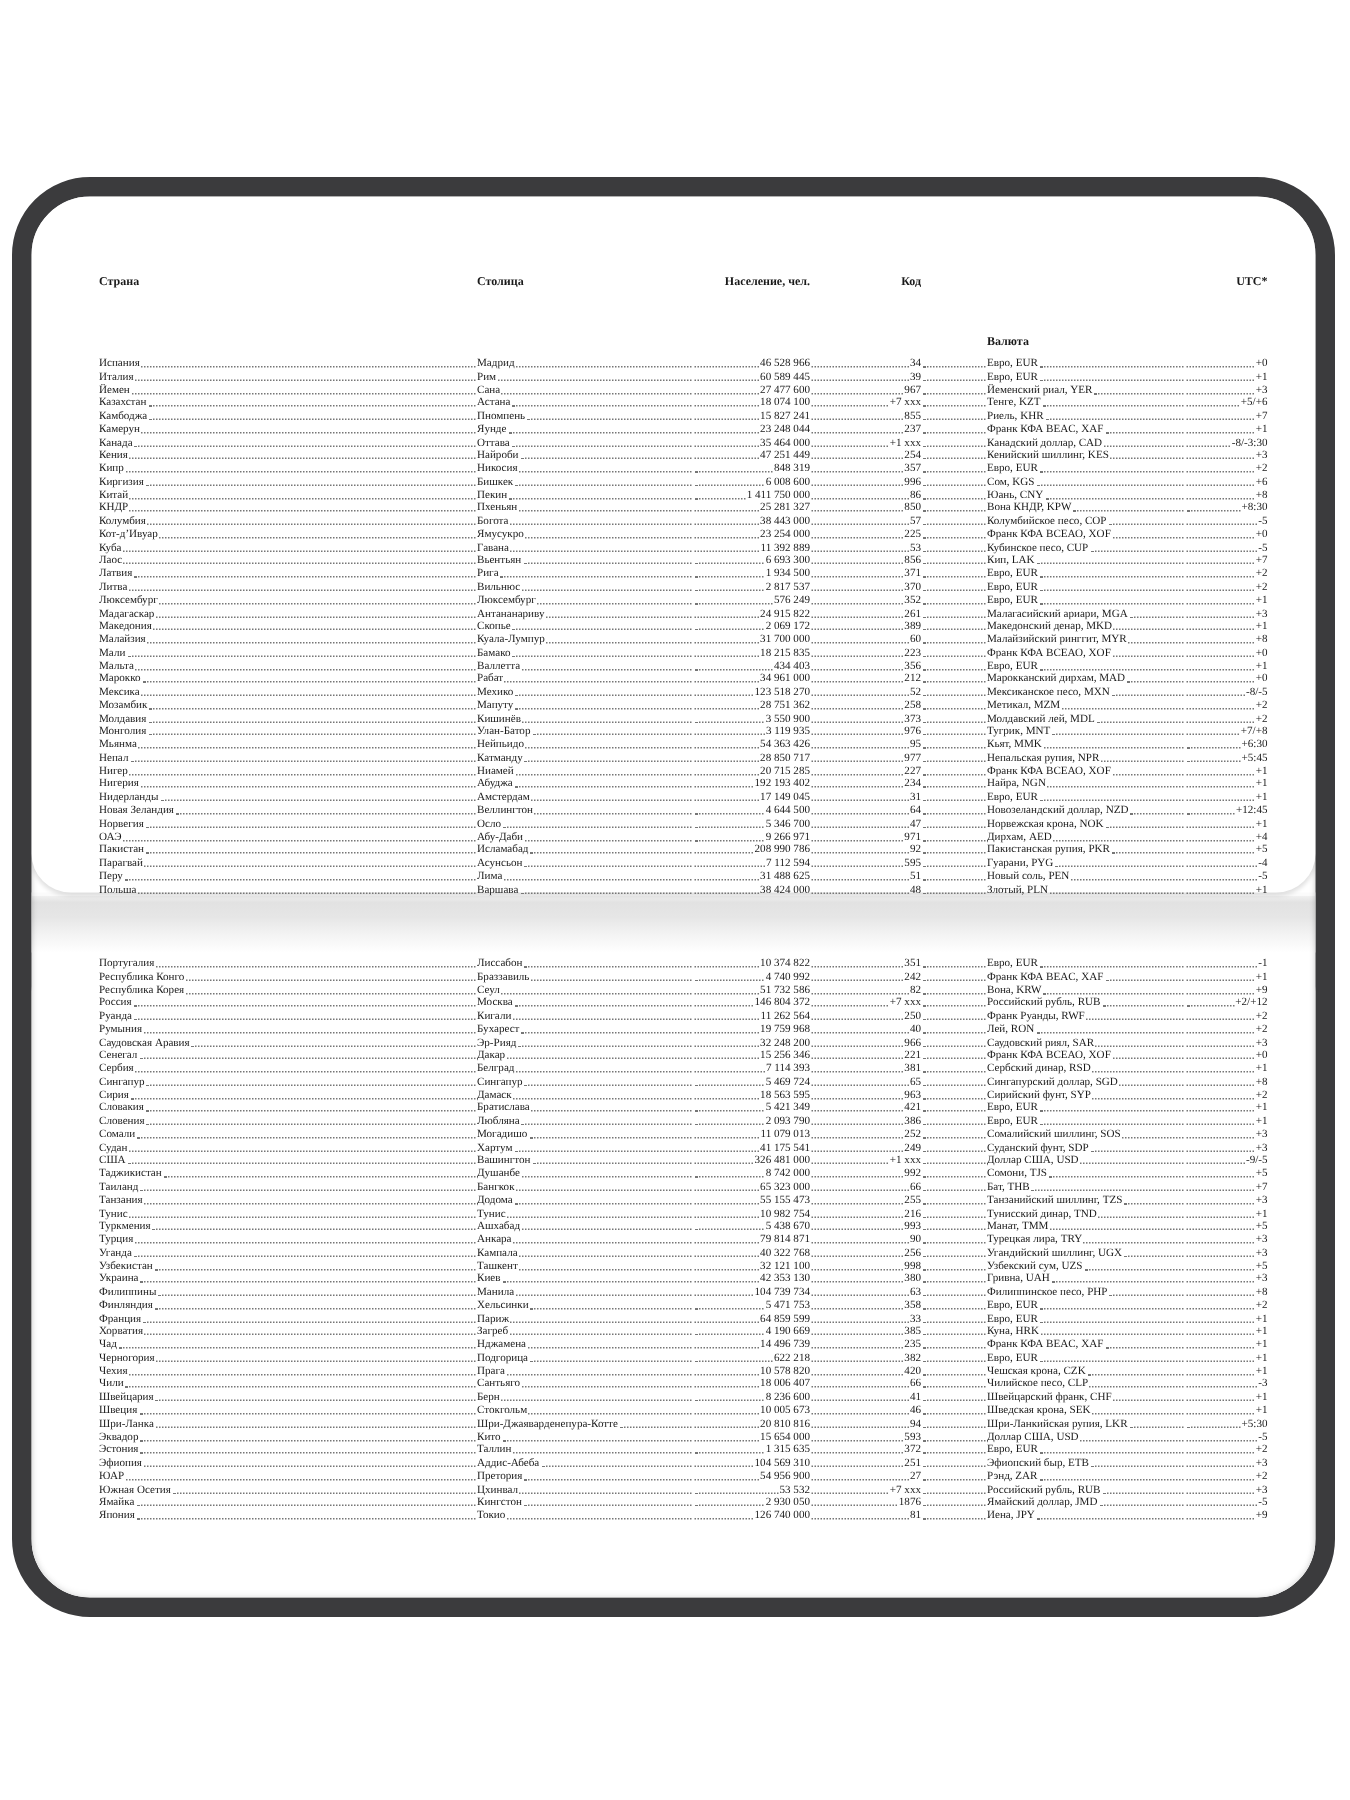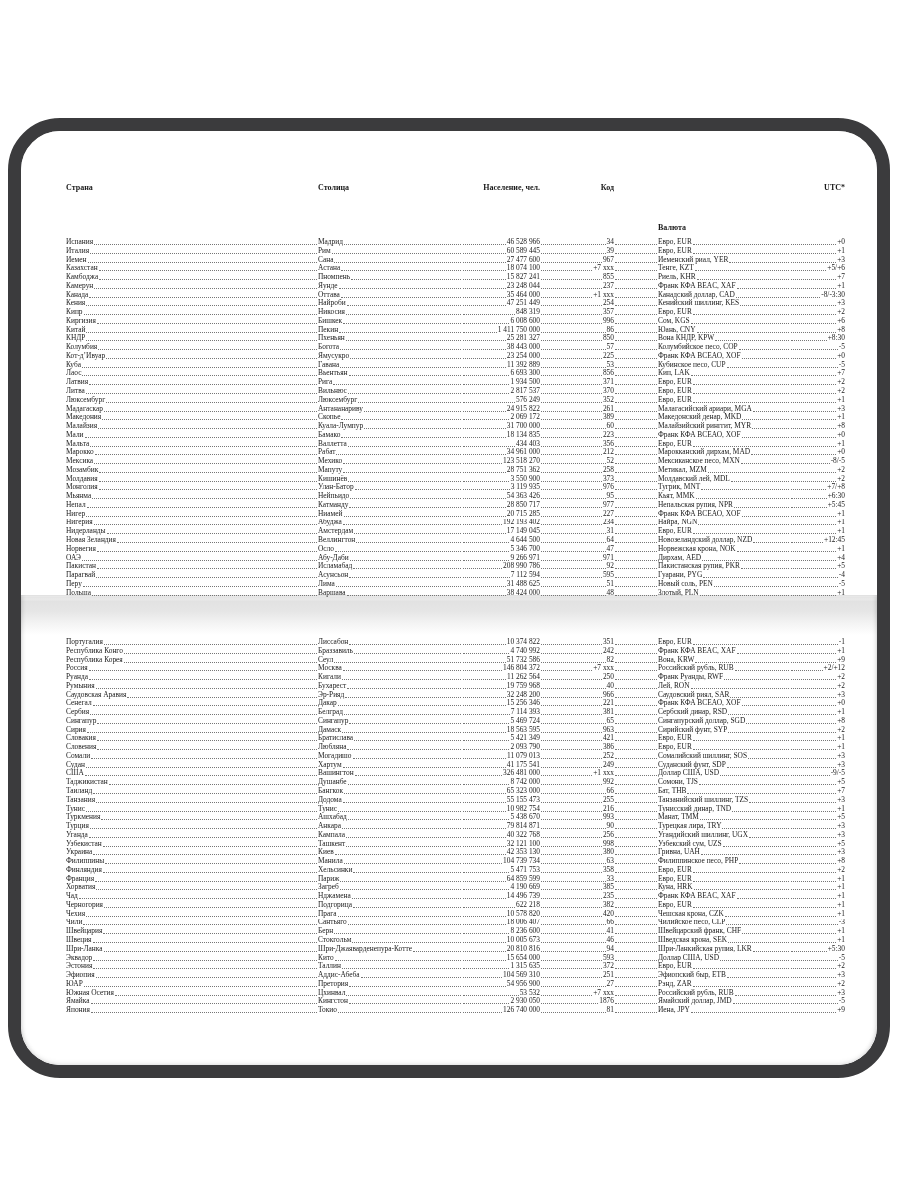--- a/index.html
+++ b/index.html
@@ -10,21 +10,21 @@
   
   .cover{
     position:absolute;left:8px;top:118px;width:856px;height:934px;
     border:13px solid #3b3b3d;border-radius:52px;background:#ffffff;overflow:hidden;
   }
   .cover::after{
     content:"";position:absolute;inset:0;border-radius:39px;pointer-events:none;
     box-shadow:inset 0 3px 6px -2px rgba(0,0,0,.22), inset 0 -3px 6px -3px rgba(0,0,0,.12),
                inset 3px 0 6px -4px rgba(0,0,0,.15), inset -3px 0 6px -4px rgba(0,0,0,.15);
   }
-  .page{background:#ffffff;box-sizing:border-box;}
+  .page{background:#ffffff;box-sizing:border-box;border-radius:26px;}
   .page-a{
     height:464px;padding:52px 32px 0 45px;position:relative;z-index:1;
     box-shadow:0 2px 3px rgba(0,0,0,.12);
   }
   .fold-band{
     height:40px;
     background:linear-gradient(180deg,#f2f2f2 0%,#e2e2e2 12%,#e6e6e6 38%,#f3f3f3 68%,#ffffff 100%);
     border-top:2px solid #fbfbfb;box-sizing:border-box;
   }
   .page-b{height:430px;padding:3px 32px 12px 45px;}
@@ -657,21 +657,21 @@
               <span class="c1 cell">
                 <span class="t">Мали</span>
                 <span class="lead"></span>
               </span>
               <span class="c2 cell">
                 <span class="t">Бамако</span>
                 <span class="lead"></span>
               </span>
               <span class="c3 cell">
                 <span class="lead"></span>
-                <span class="t">18 134 835</span>
+                <span class="t">18 215 835</span>
               </span>
               <span class="c4 cell">
                 <span class="lead"></span>
                 <span class="t">223</span>
               </span>
               <span class="c5 cell">
                 <span class="lead gap"></span>
                 <span class="t">Франк КФА ВСЕАО, XOF</span>
                 <span class="lead"></span>
               </span>

